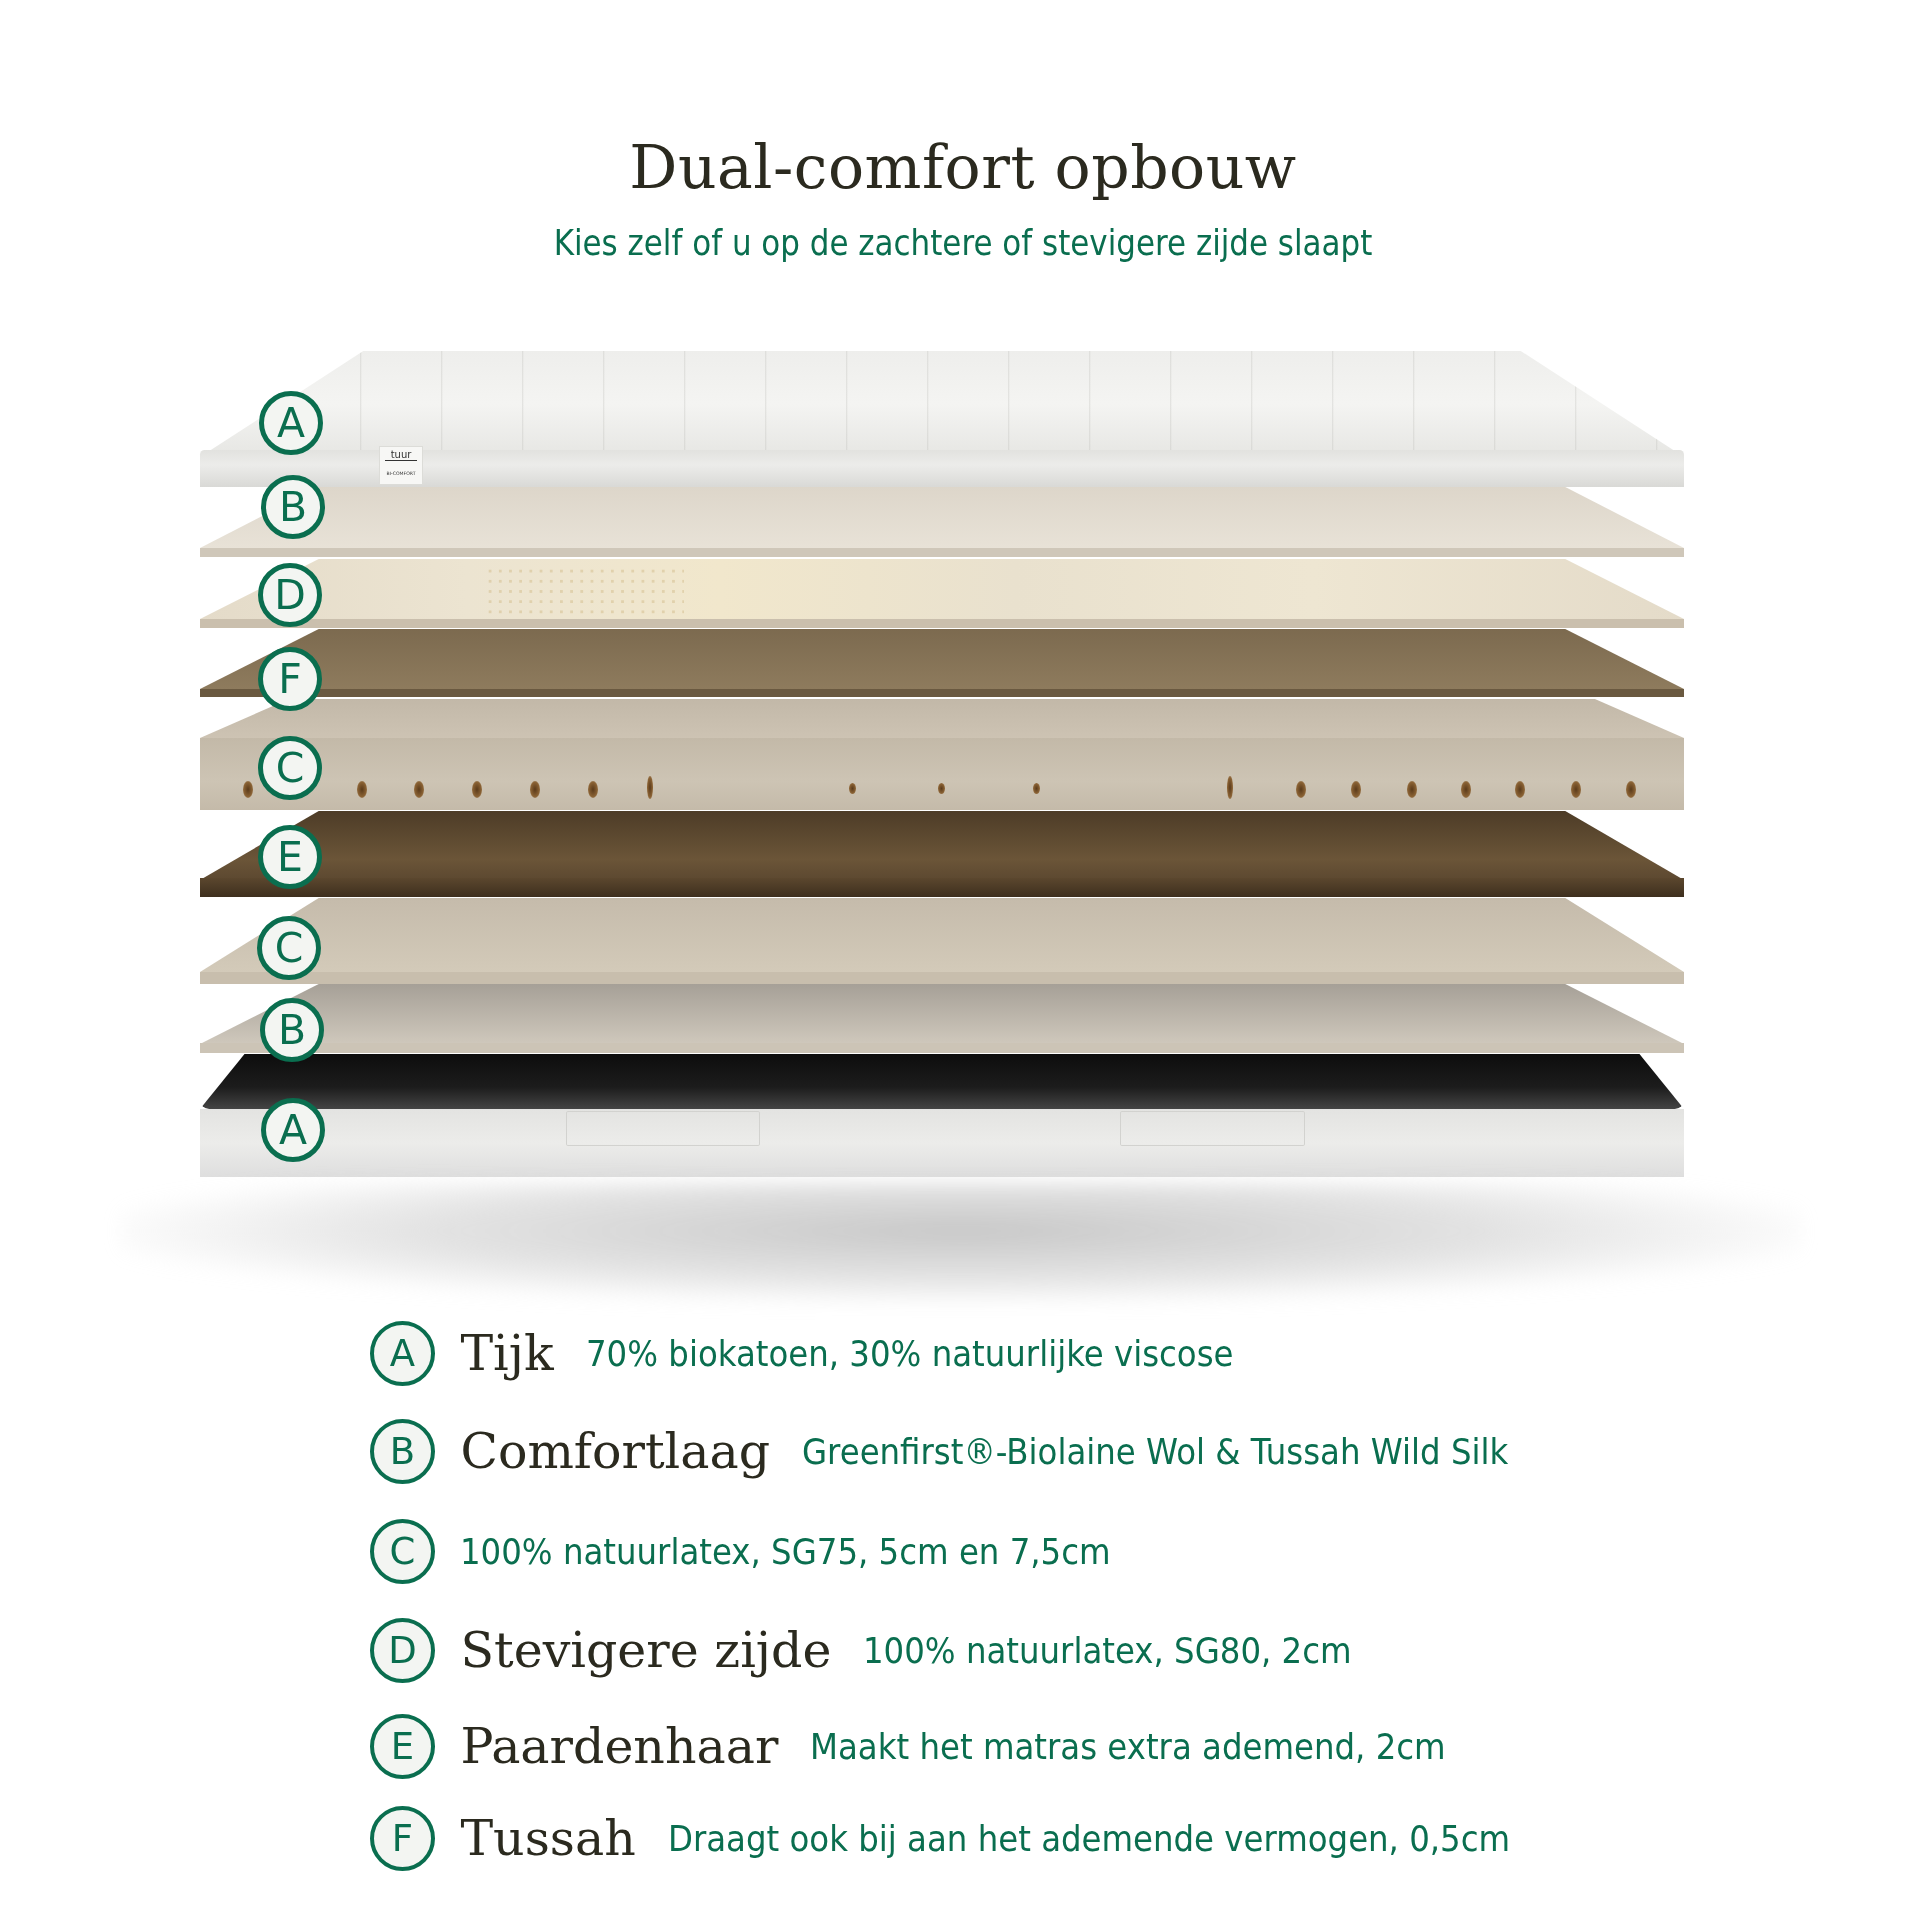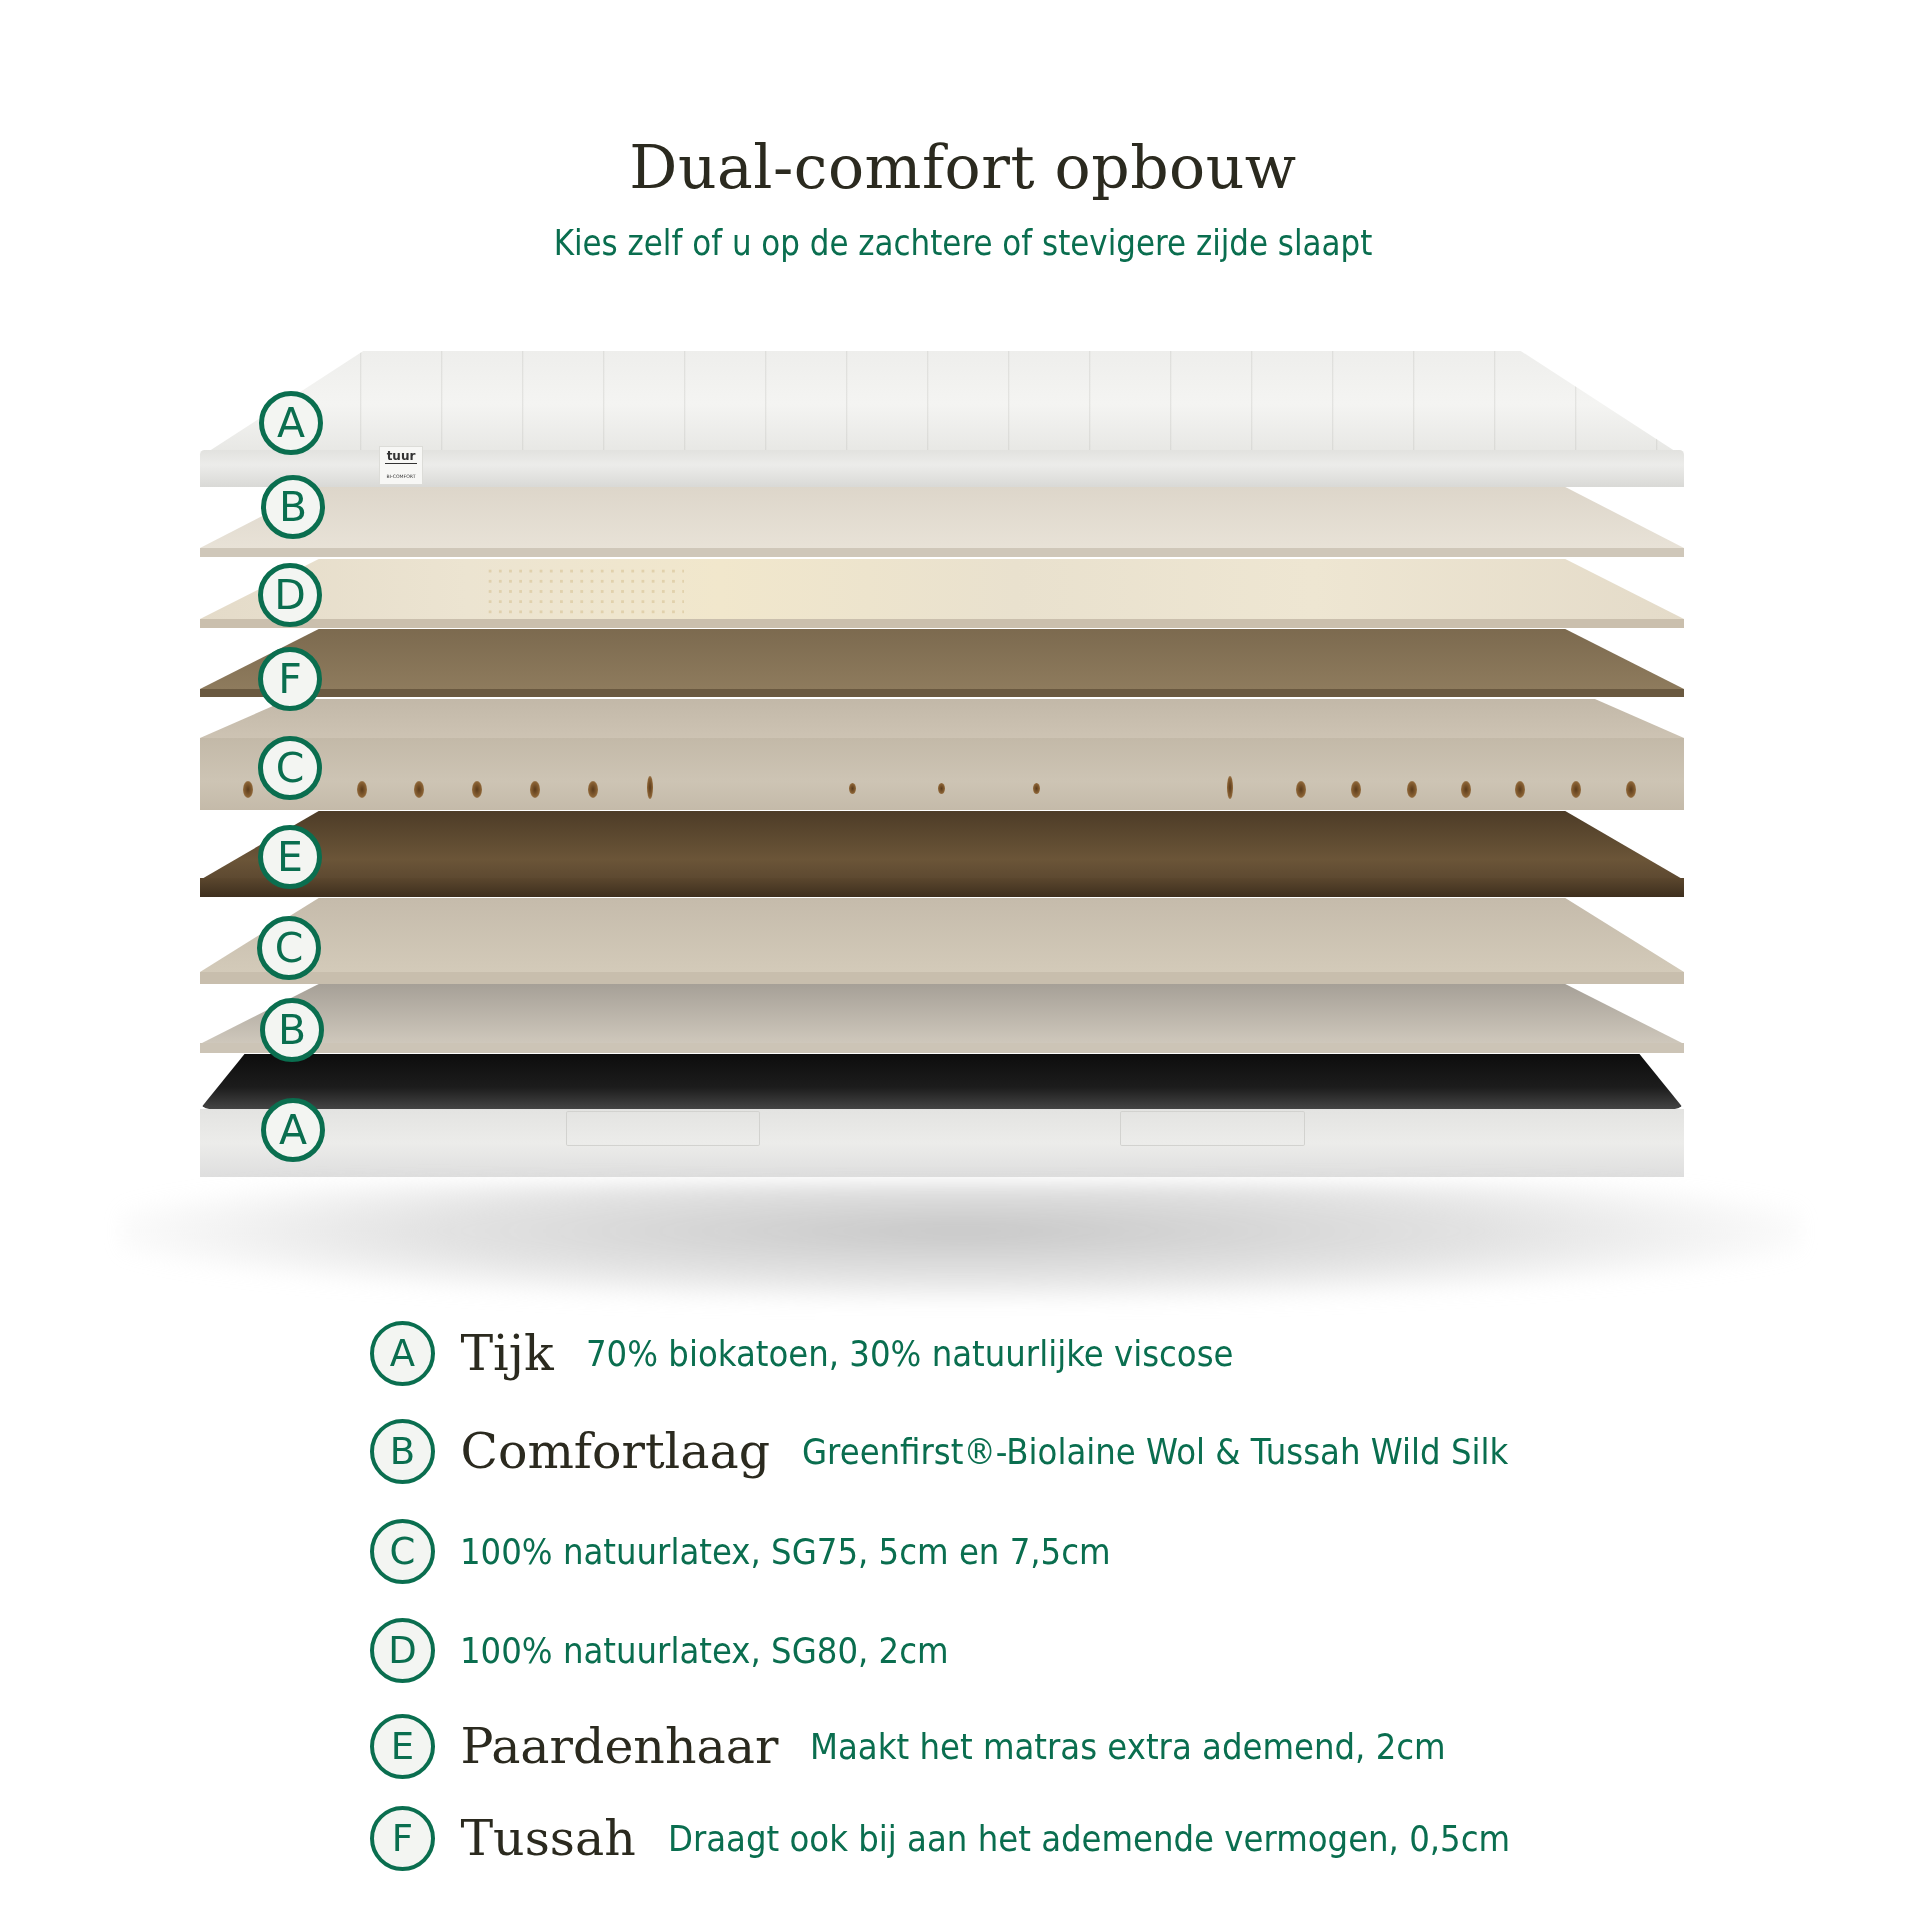--- a/index.html
+++ b/index.html
@@ -26,21 +26,21 @@
 <div class="title">Dual-comfort opbouw</div>
 <div class="subtitle">Kies zelf of u op de zachtere of stevigere zijde slaapt</div>
 
 <div class="stack">
 
   <div class="layer">
     <div class="top-face" style="left:200px; top:351px; width:1484px; height:106px; background:linear-gradient(180deg,#eeeeec 0%,#f4f4f2 50%,#e6e6e3 100%); clip-path:polygon(11% 0, 89% 0, 100% 100%, 0 100%);"></div>
     <div class="top-face" style="left:200px; top:351px; width:1484px; height:106px; background:repeating-linear-gradient(90deg, rgba(0,0,0,0) 0px, rgba(0,0,0,0) 79px, rgba(180,180,175,0.35) 79px, rgba(0,0,0,0) 81px); clip-path:polygon(11% 0, 89% 0, 100% 100%, 0 100%);"></div>
     <div class="side" style="left:200px; top:450px; width:1484px; height:37px; background:linear-gradient(180deg,#e2e2df,#ececea 40%,#d9d9d6); border-radius:4.6px 4.6px 0 0;"></div>
     <div class="label-tag" style="left:379px; top:446px; width:42px; height:37px;">
-      <div style="font-size:12px; font-weight:bold; border-bottom:1.4px solid #333; margin:1.8px 4.6px 0;">tuur</div>
+      <div style="font-size:10px; font-weight:normal; border-bottom:1.4px solid #333; margin:1.8px 4.6px 0;">tuur</div>
       <div style="font-size:4.6px; margin-top:10.2px;">BI-COMFORT</div>
     </div>
   </div>
   <div class="badge" style="left:259px; top:391px;">A</div>
 
   <div class="layer">
     <div class="top-face" style="left:200px; top:487px; width:1484px; height:61px; background:linear-gradient(180deg,#ddd6ca,#e8e2d7); clip-path:polygon(8% 0, 92% 0, 100% 100%, 0 100%);"></div>
     <div class="side" style="left:200px; top:548px; width:1484px; height:9.2px; background:#cfc7b9;"></div>
   </div>
   <div class="badge" style="left:261px; top:475px;">B</div>
@@ -123,20 +123,21 @@
     <div class="badge">B</div>
     <span class="name">Comfortlaag</span>
     <span class="desc">Greenfirst®-Biolaine Wol &amp; Tussah Wild Silk</span>
   </div>
   <div class="row" style="top:198px;">
     <div class="badge">C</div>
     <span class="desc">100% natuurlatex, SG75, 5cm en 7,5cm</span>
   </div>
   <div class="row" style="top:297px;">
     <div class="badge">D</div>
+    <span class="name">Stevigere zijde</span>
     <span class="desc">100% natuurlatex, SG80, 2cm</span>
   </div>
   <div class="row" style="top:393px;">
     <div class="badge">E</div>
     <span class="name">Paardenhaar</span>
     <span class="desc">Maakt het matras extra ademend, 2cm</span>
   </div>
   <div class="row" style="top:485px;">
     <div class="badge">F</div>
     <span class="name">Tussah</span>

